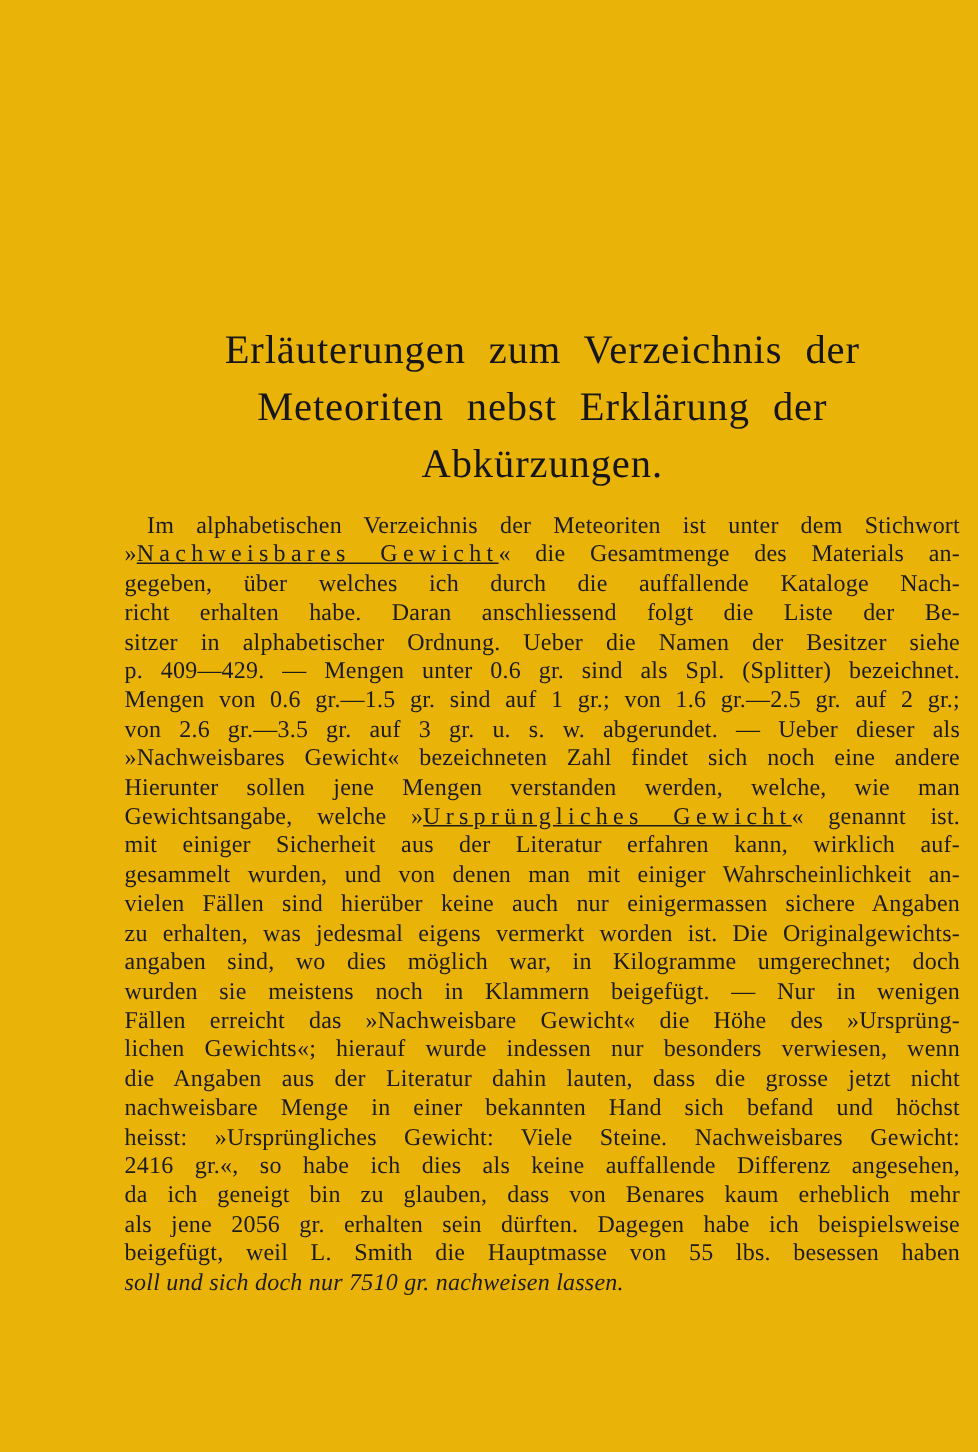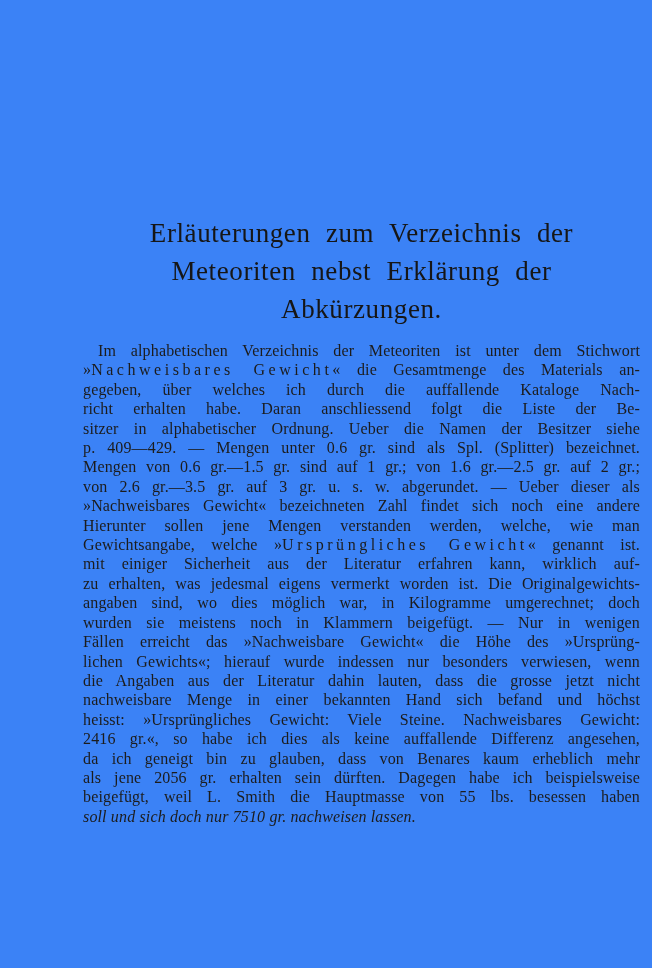--- a/index.html
+++ b/index.html
@@ -4,21 +4,21 @@
 <style>
   html, body {
     margin: 0;
     padding: 0;
     background: #ffffff;
   }
   .page {
     position: relative;
     width: 652px;
     height: 968px;
-    background: #3b82f6;
+    background: #eab308;
     font-family: "Liberation Serif", "DejaVu Serif", serif;
     color: #1c1c1c;
     overflow: hidden;
   }
   .title {
     position: absolute;
     top: 214px;
     left: 83px;
     width: 557px;
     margin: 0;
@@ -51,20 +51,21 @@
   .line.indent {
     text-indent: 15px;
   }
   .line.last {
     text-align: left;
     text-align-last: left;
     font-style: italic;
   }
   .sperr {
     letter-spacing: 0.22em;
+    text-decoration: underline;
   }
 </style>
 </head>
 <body>
 
 <div class="page">
   <h1 class="title">
     <span class="title-line">Erläuterungen zum Verzeichnis der</span>
     <span class="title-line">Meteoriten nebst Erklärung der</span>
     <span class="title-line">Abkürzungen.</span>
@@ -75,20 +76,22 @@
       <div class="line"><span>gegeben, über welches ich durch die auffallende Kataloge Nach-</span></div>
       <div class="line"><span>richt erhalten habe. Daran anschliessend folgt die Liste der Be-</span></div>
       <div class="line"><span>sitzer in alphabetischer Ordnung. Ueber die Namen der Besitzer siehe</span></div>
       <div class="line"><span>p. 409—429. — Mengen unter 0.6 gr. sind als Spl. (Splitter) bezeichnet.</span></div>
       <div class="line"><span>Mengen von 0.6 gr.—1.5 gr. sind auf 1 gr.; von 1.6 gr.—2.5 gr. auf 2 gr.;</span></div>
       <div class="line"><span>von 2.6 gr.—3.5 gr. auf 3 gr. u. s. w. abgerundet. — Ueber dieser als</span></div>
       <div class="line"><span>»Nachweisbares Gewicht« bezeichneten Zahl findet sich noch eine andere</span></div>
       <div class="line"><span>Hierunter sollen jene Mengen verstanden werden, welche, wie man</span></div>
       <div class="line"><span>Gewichtsangabe, welche »</span><span class="sperr">Ursprüngliches Gewicht</span><span>« genannt ist.</span></div>
       <div class="line"><span>mit einiger Sicherheit aus der Literatur erfahren kann, wirklich auf-</span></div>
+      <div class="line"><span>gesammelt wurden, und von denen man mit einiger Wahrscheinlichkeit an-</span></div>
+      <div class="line"><span>vielen Fällen sind hierüber keine auch nur einigermassen sichere Angaben</span></div>
       <div class="line"><span>zu erhalten, was jedesmal eigens vermerkt worden ist. Die Originalgewichts-</span></div>
       <div class="line"><span>angaben sind, wo dies möglich war, in Kilogramme umgerechnet; doch</span></div>
       <div class="line"><span>wurden sie meistens noch in Klammern beigefügt. — Nur in wenigen</span></div>
       <div class="line"><span>Fällen erreicht das »Nachweisbare Gewicht« die Höhe des »Ursprüng-</span></div>
       <div class="line"><span>lichen Gewichts«; hierauf wurde indessen nur besonders verwiesen, wenn</span></div>
       <div class="line"><span>die Angaben aus der Literatur dahin lauten, dass die grosse jetzt nicht</span></div>
       <div class="line"><span>nachweisbare Menge in einer bekannten Hand sich befand und höchst</span></div>
       <div class="line"><span>heisst: »Ursprüngliches Gewicht: Viele Steine. Nachweisbares Gewicht:</span></div>
       <div class="line"><span>2416 gr.«, so habe ich dies als keine auffallende Differenz angesehen,</span></div>
       <div class="line"><span>da ich geneigt bin zu glauben, dass von Benares kaum erheblich mehr</span></div>

